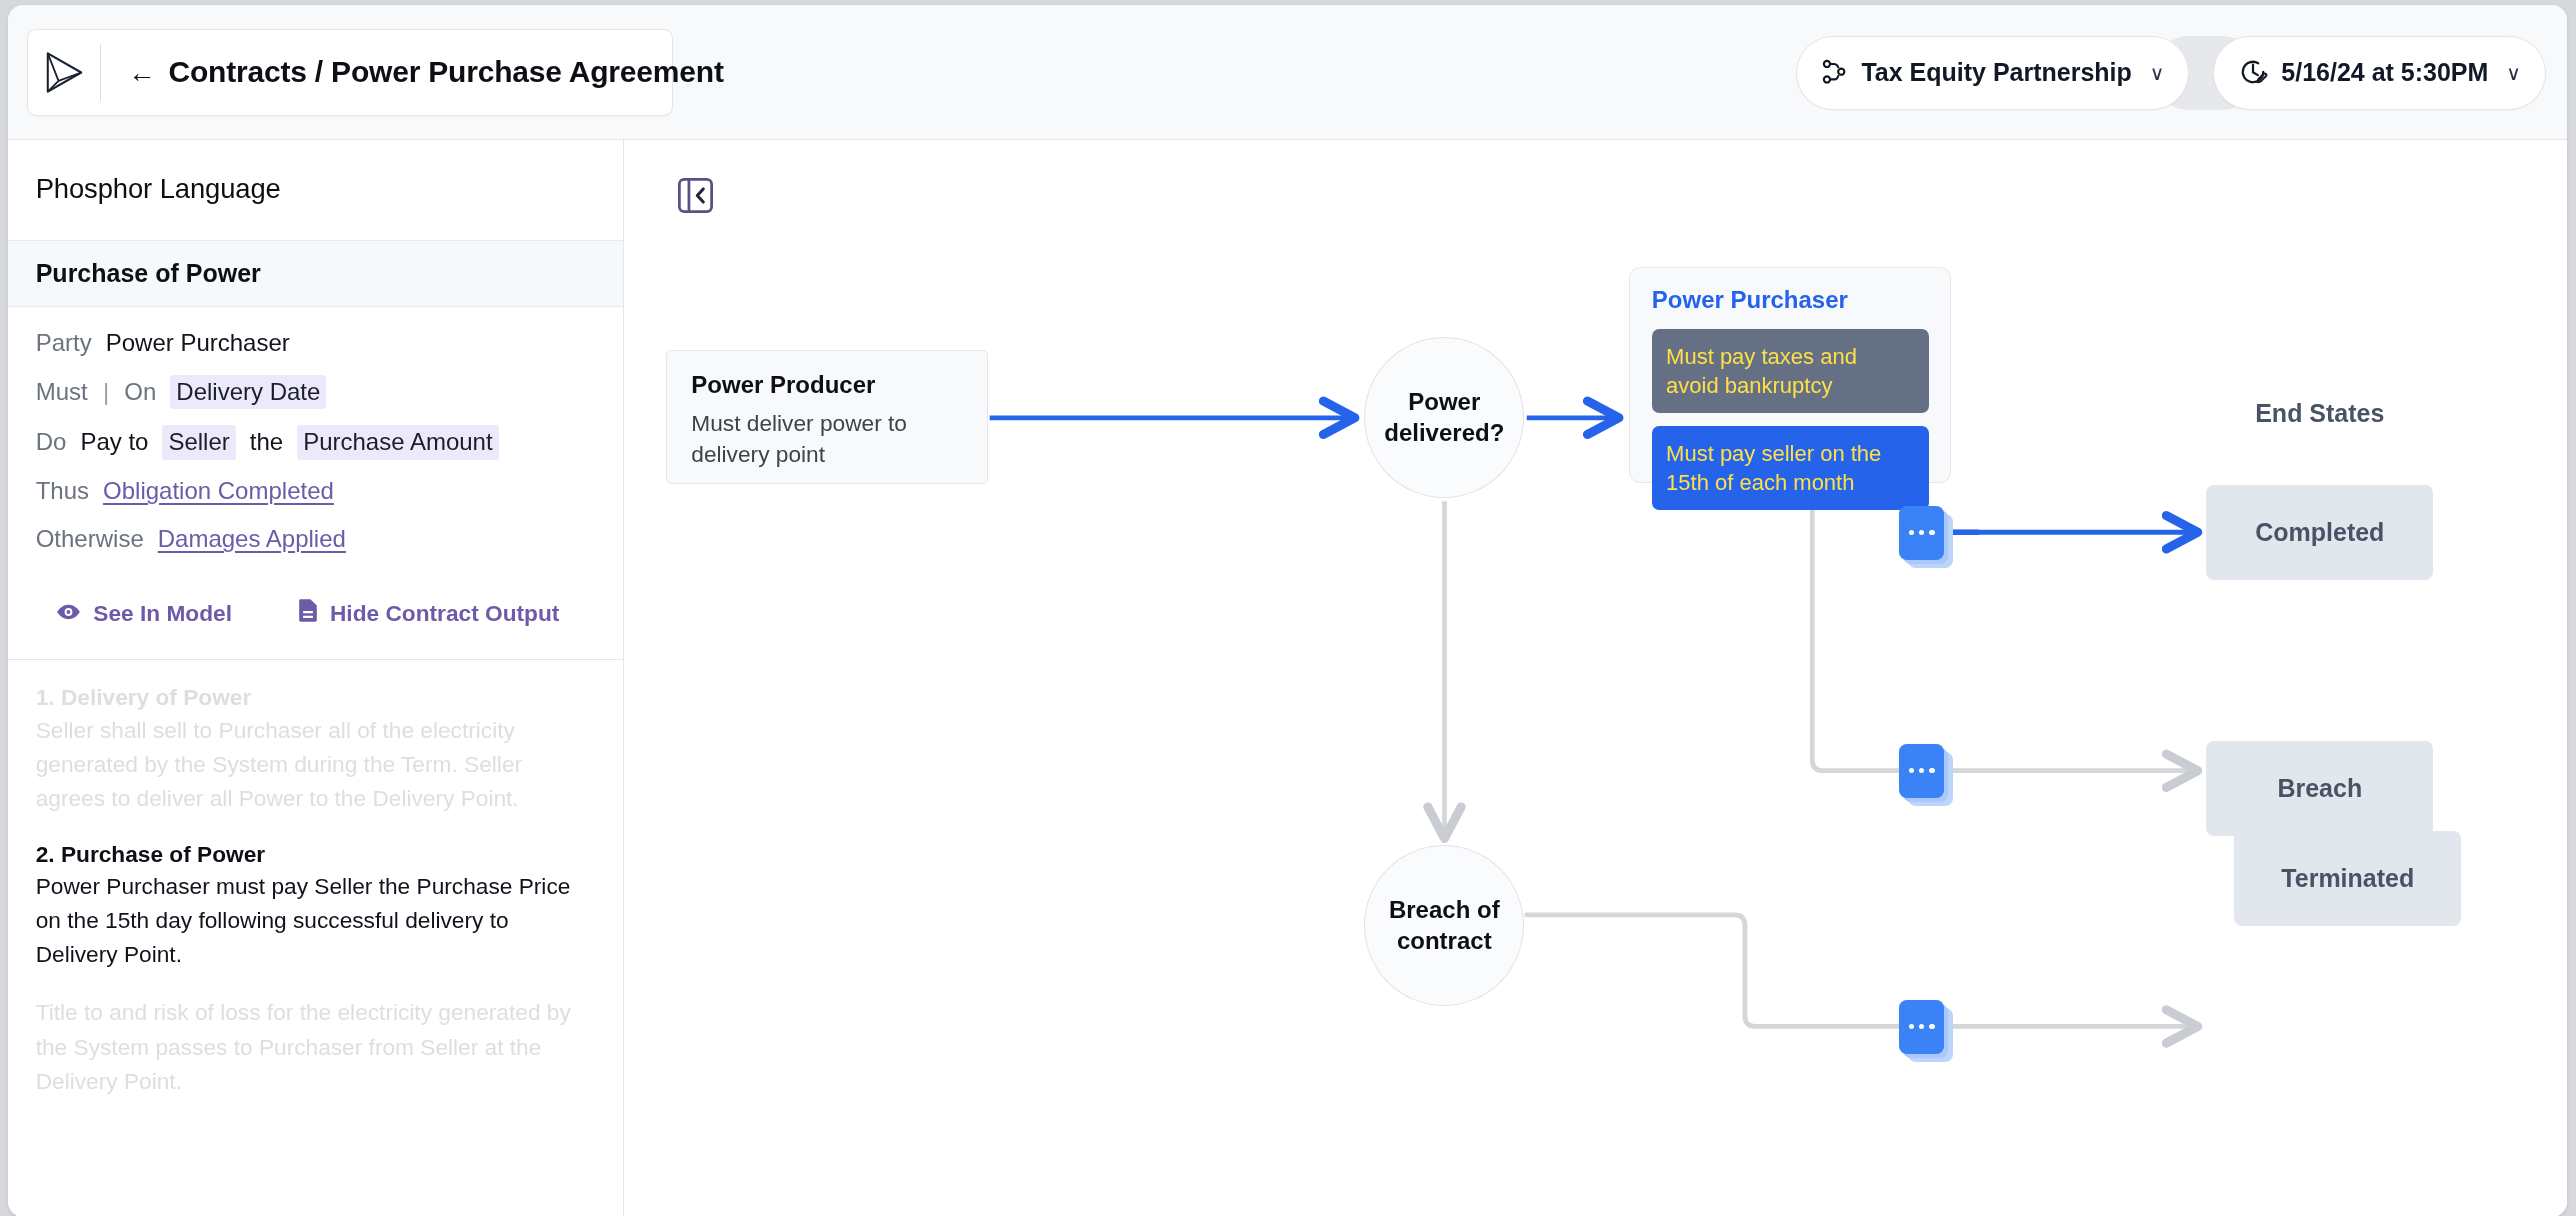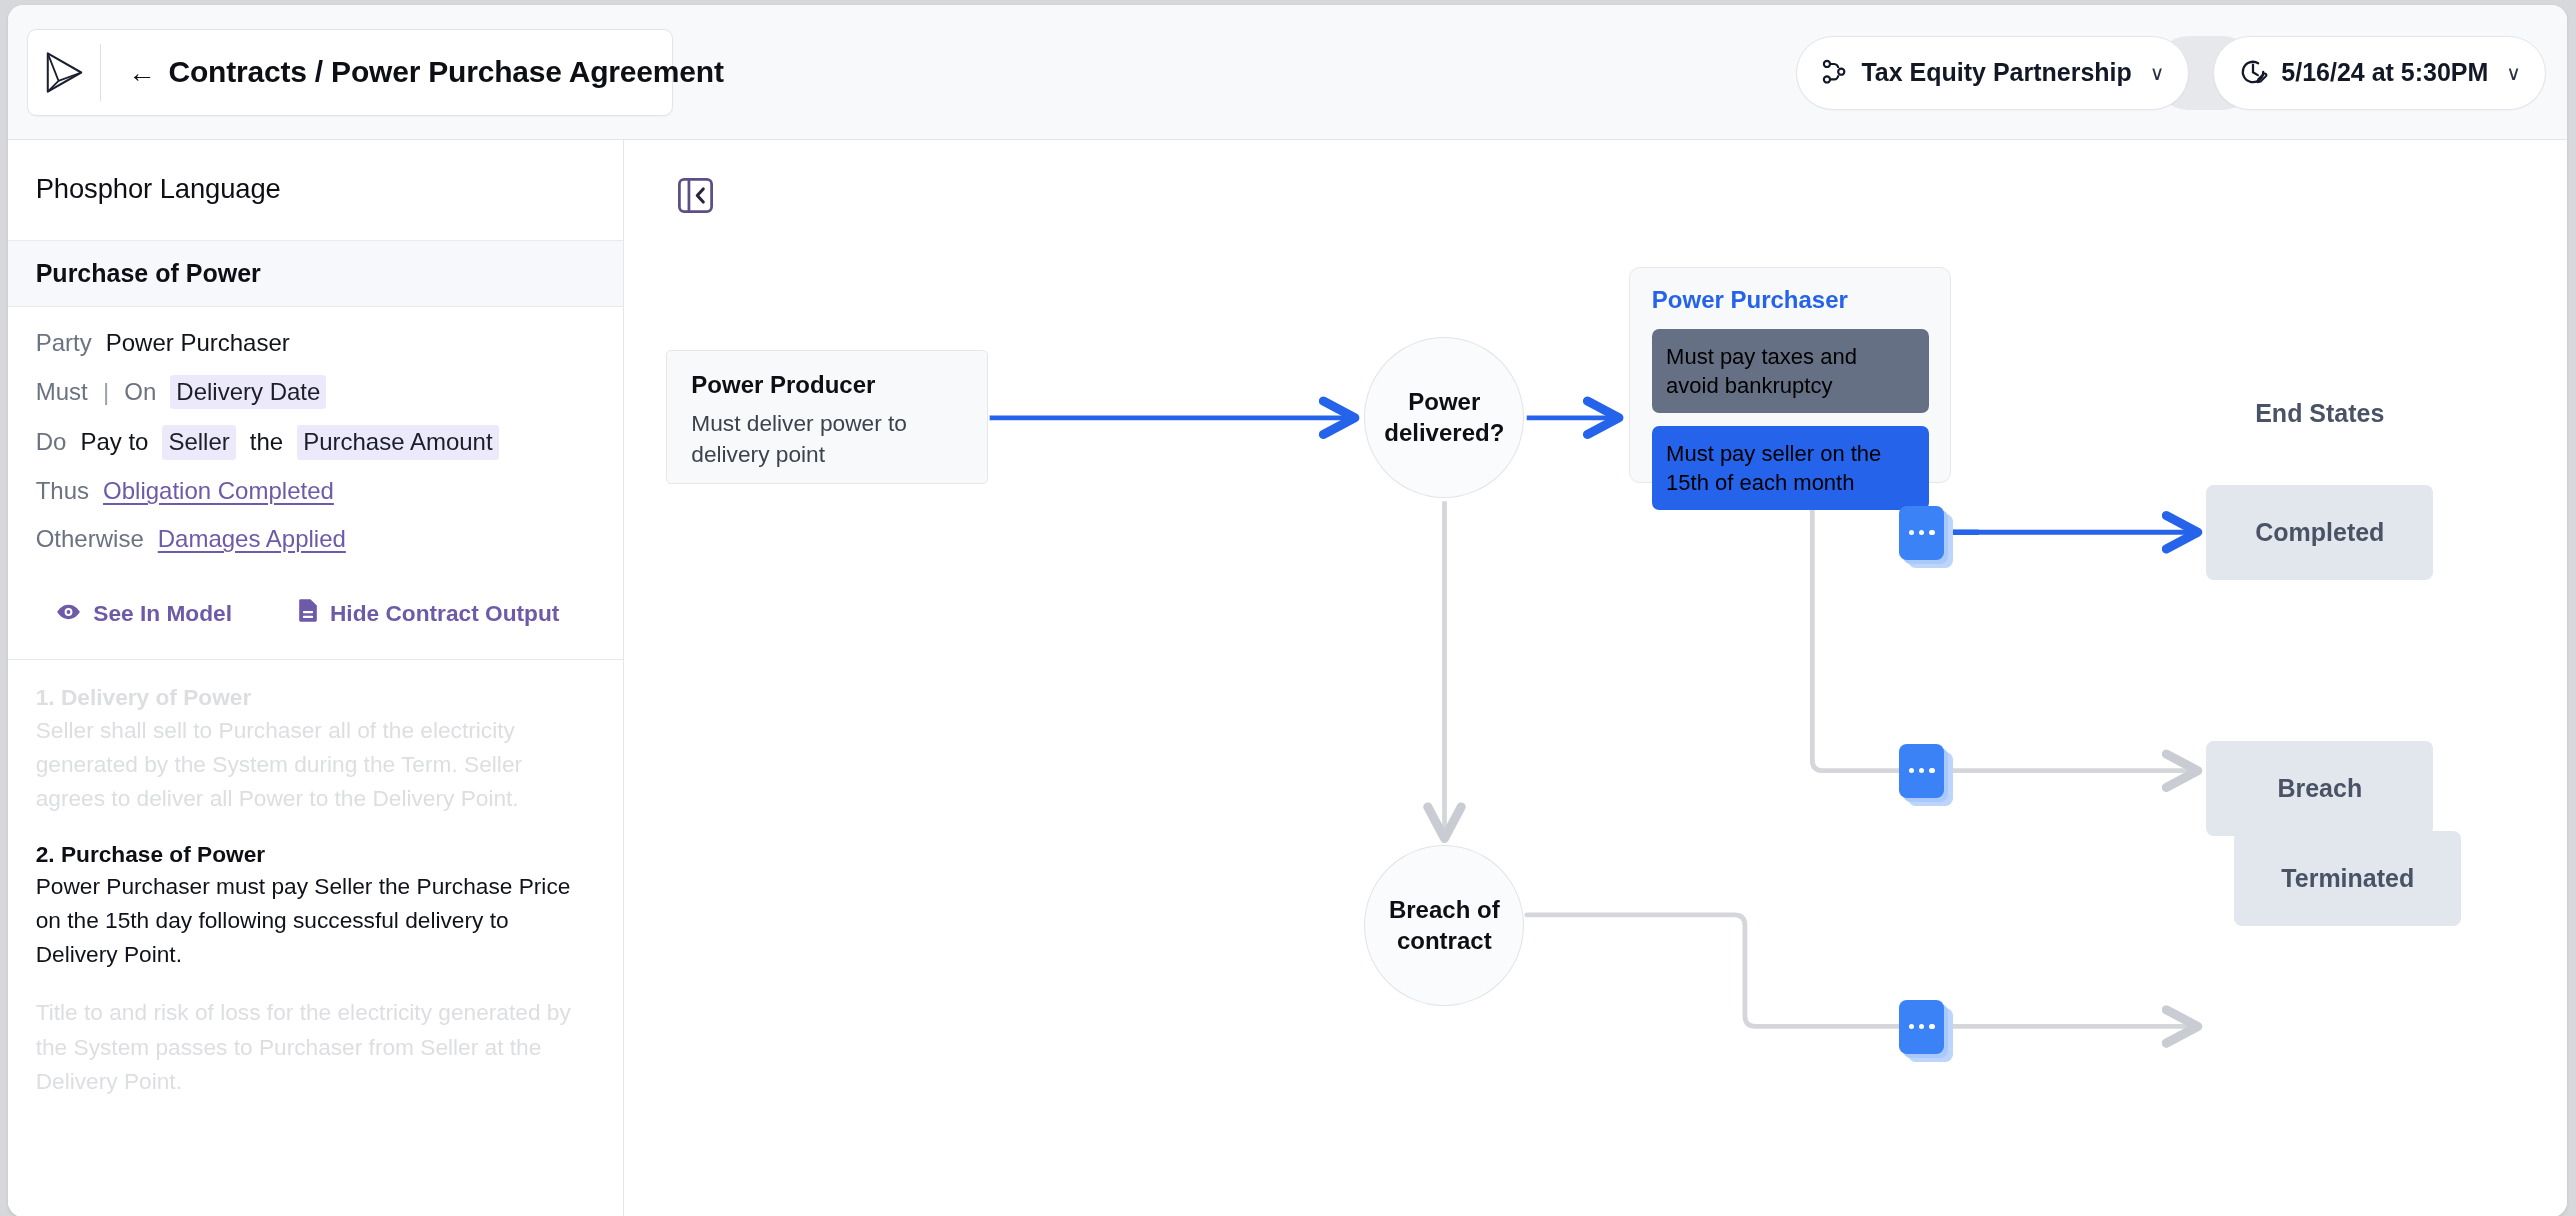--- a/index.html
+++ b/index.html
@@ -172,21 +172,21 @@
   .circle-2 { left: 739px; top: 705px; width: 160px; height: 161px; }
 
   .pp-card {
     left: 1004px; top: 127px; width: 322px; height: 216px;
     background: #f8f9fa; border: 0.6px solid #e5e7ea;
     border-radius: 10.7px; padding: 18px 21.5px;
   }
   .pp-title { font-size: 24px; font-weight: 700; color: #2563eb; margin-bottom: 15.5px; }
   .chip {
     border-radius: 7.2px; padding: 13px 14.3px;
-    font-size: 22px; line-height: 1.32; color: #000000;
+    font-size: 22px; line-height: 1.32; color: #fde047;
     margin-bottom: 13px;
   }
   .chip.gray { background: #667085; }
   .chip.blue { background: #2563eb; margin-bottom: 0; }
 
   .dots-btn { position: absolute; width: 45px; height: 54px; }
   .dots-btn .back {
     position: absolute; left: 8.3px; top: 8.3px;
     width: 45px; height: 54px; background: #bdd5fb; border-radius: 7.8px;
   }

